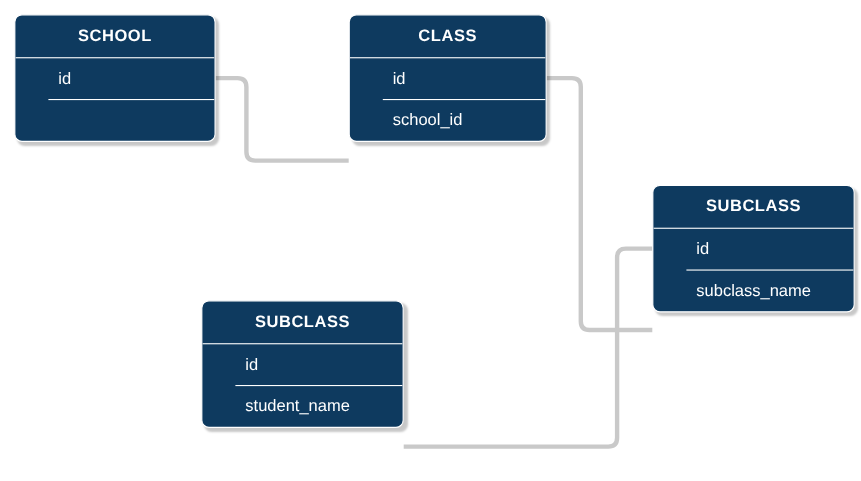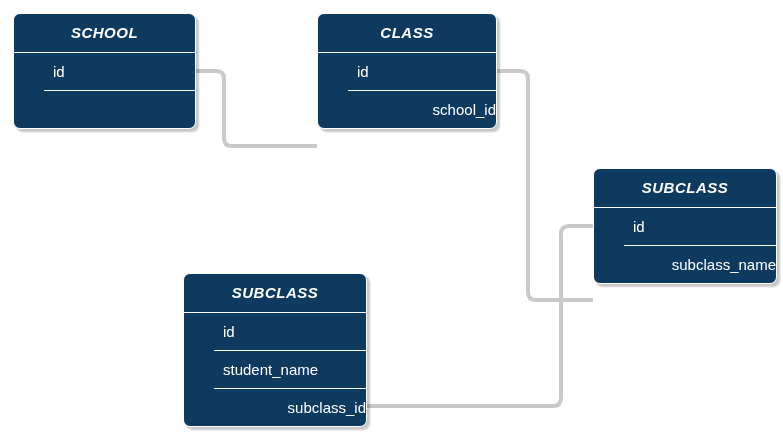--- a/index.html
+++ b/index.html
@@ -35,35 +35,33 @@
     overflow: hidden;
   }
   .er-title {
     height: 38px;
     line-height: 38px;
     text-align: center;
     font-weight: bold;
     font-size: 15px;
     letter-spacing: 0.5px;
     border-bottom: 1px solid var(--row-divider, #FFFFFF);
-    font-style: italic;
   }
   .er-row {
     height: 37px;
     line-height: 37px;
     padding-left: 9px;
     font-size: 15px;
     border-bottom: 1px solid var(--row-divider, #FFFFFF);
     white-space: nowrap;
     overflow: hidden;
     margin-left: 30px;
   }
   .er-row:last-child {
     border-bottom: none;
-    text-align: right;
   }
   .t-school   { left: 13px;  top: 13px;  width: 183px; }
   .t-class    { left: 317px; top: 13px;  width: 180px; }
   .t-subclass { left: 593px; top: 168px; width: 184px; }
   .t-student  { left: 183px; top: 273px; width: 184px; }
 </style>
 </head>
 <body>
 
 <div class="canvas">
@@ -89,16 +87,15 @@
   <div class="er-table t-subclass">
     <div class="er-title">SUBCLASS</div>
     <div class="er-row">id</div>
     <div class="er-row">subclass_name</div>
   </div>
 
   <div class="er-table t-student">
     <div class="er-title">SUBCLASS</div>
     <div class="er-row">id</div>
     <div class="er-row">student_name</div>
-    <div class="er-row">subclass_id</div>
   </div>
 
 </div>
 
 </body></html>

